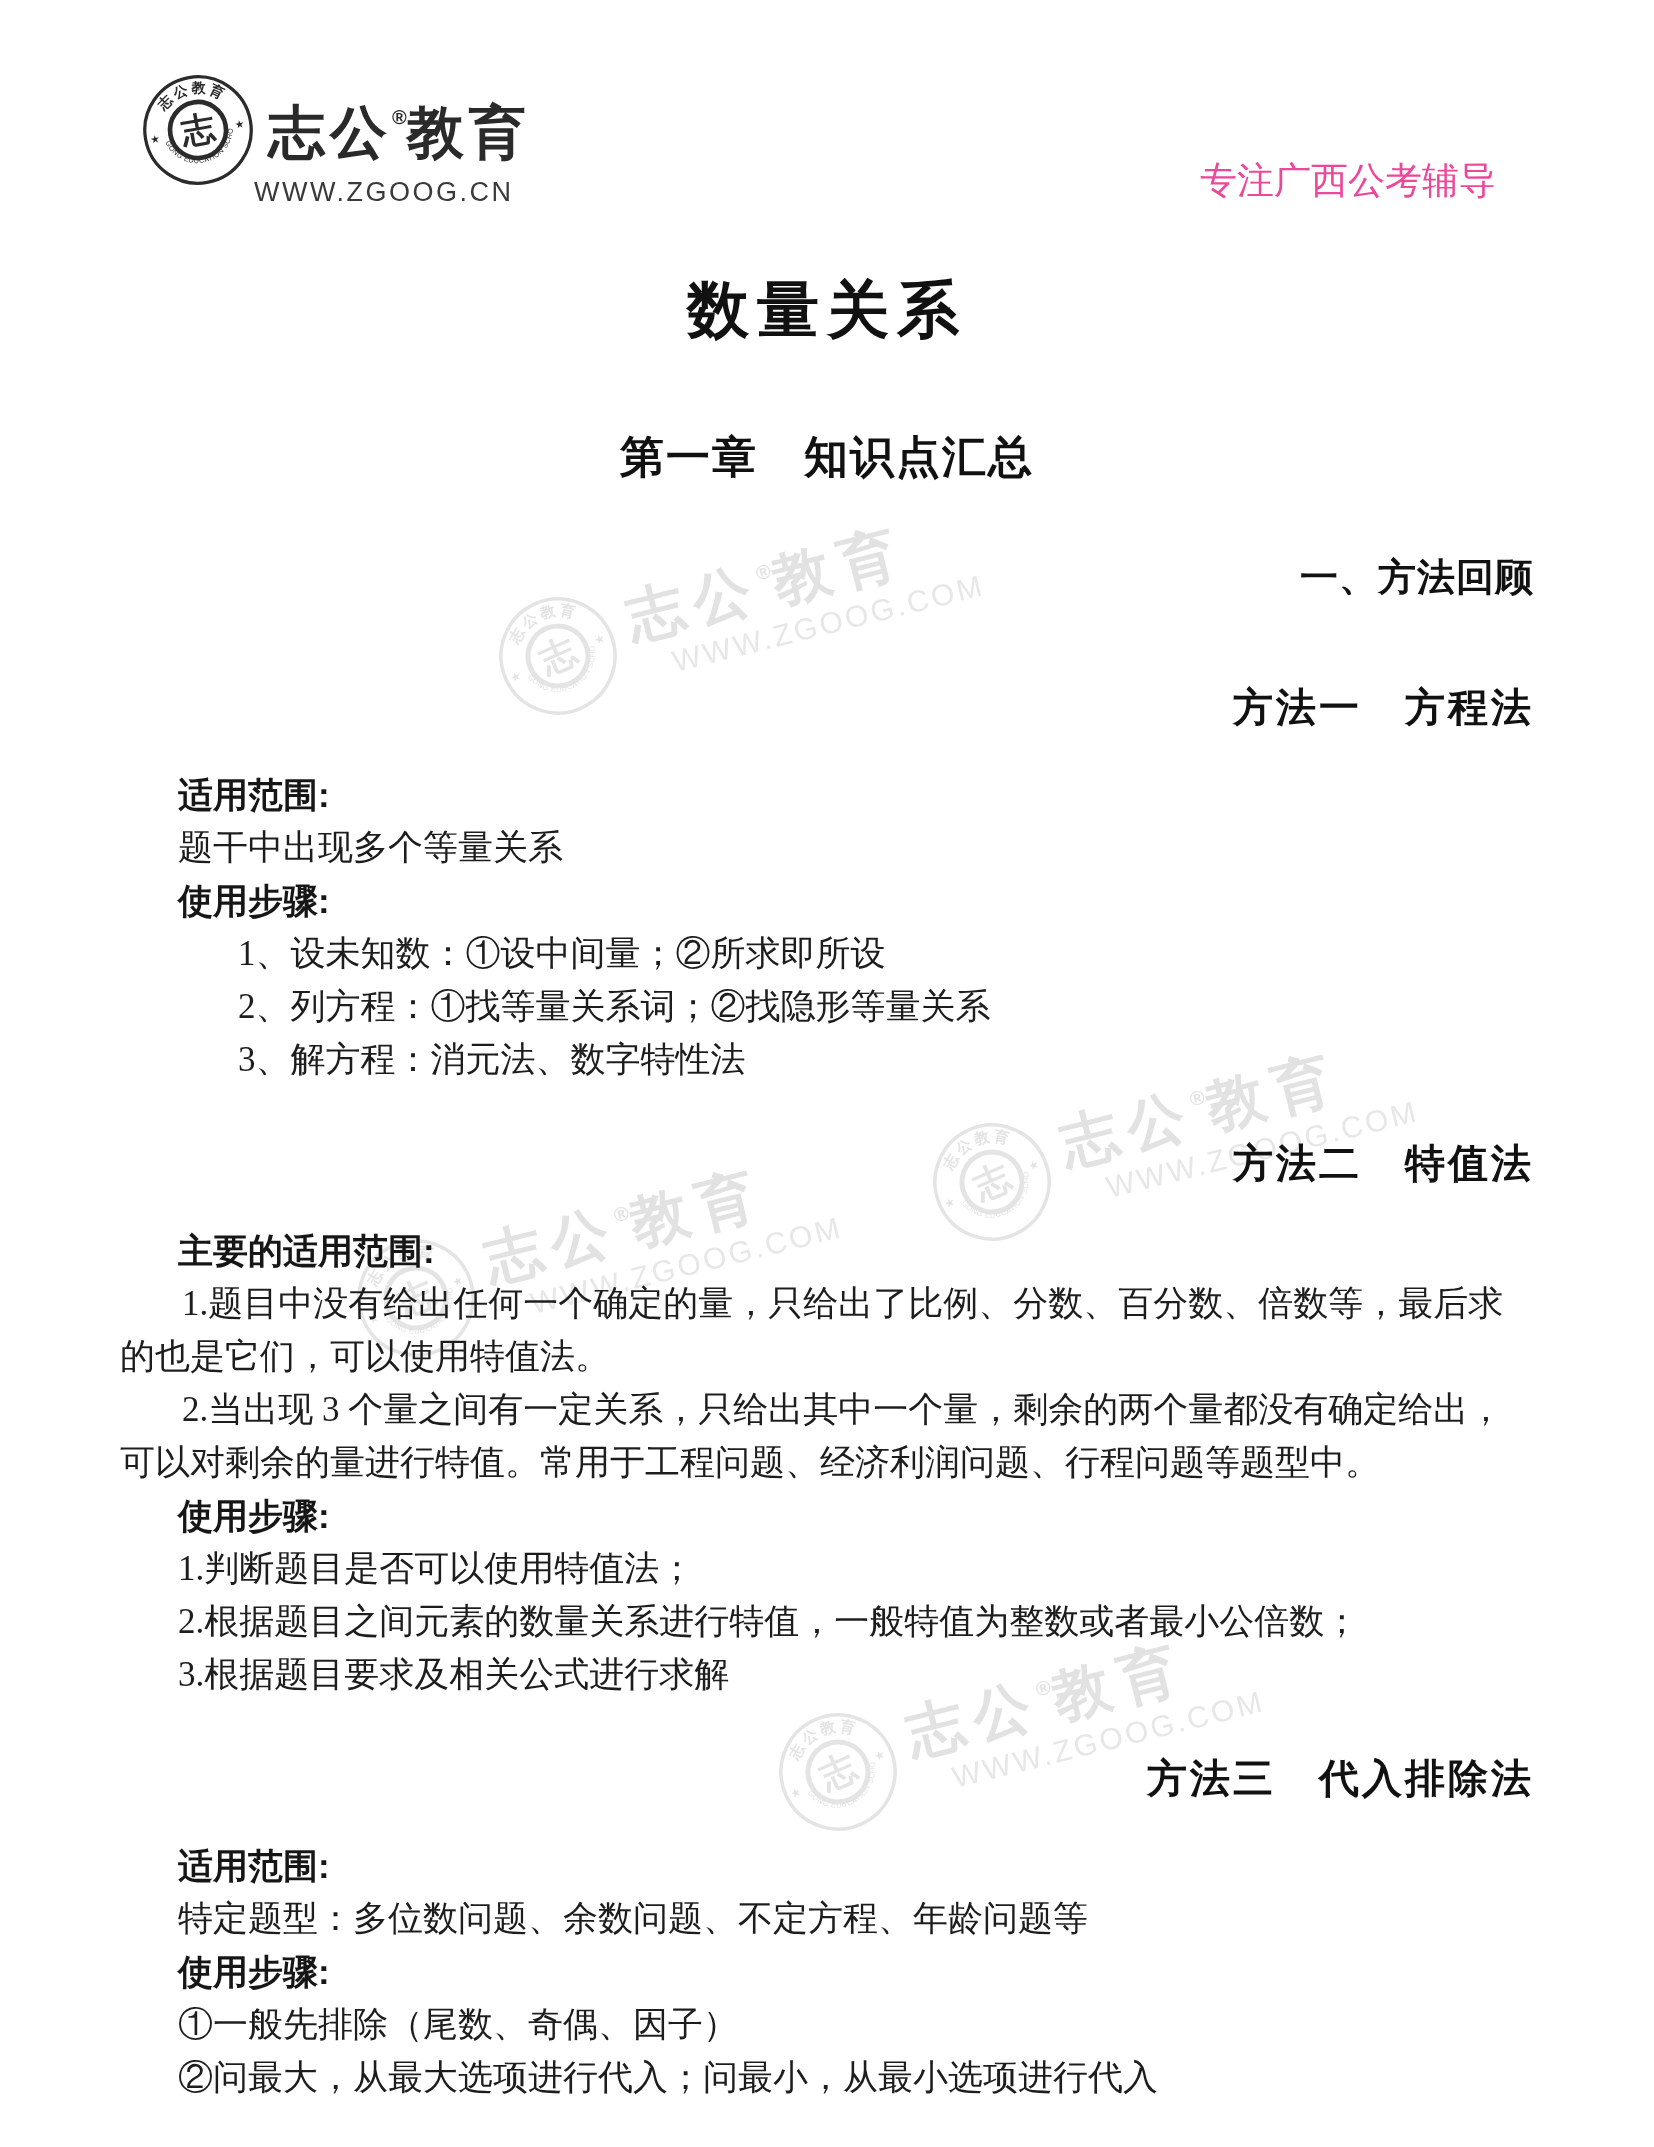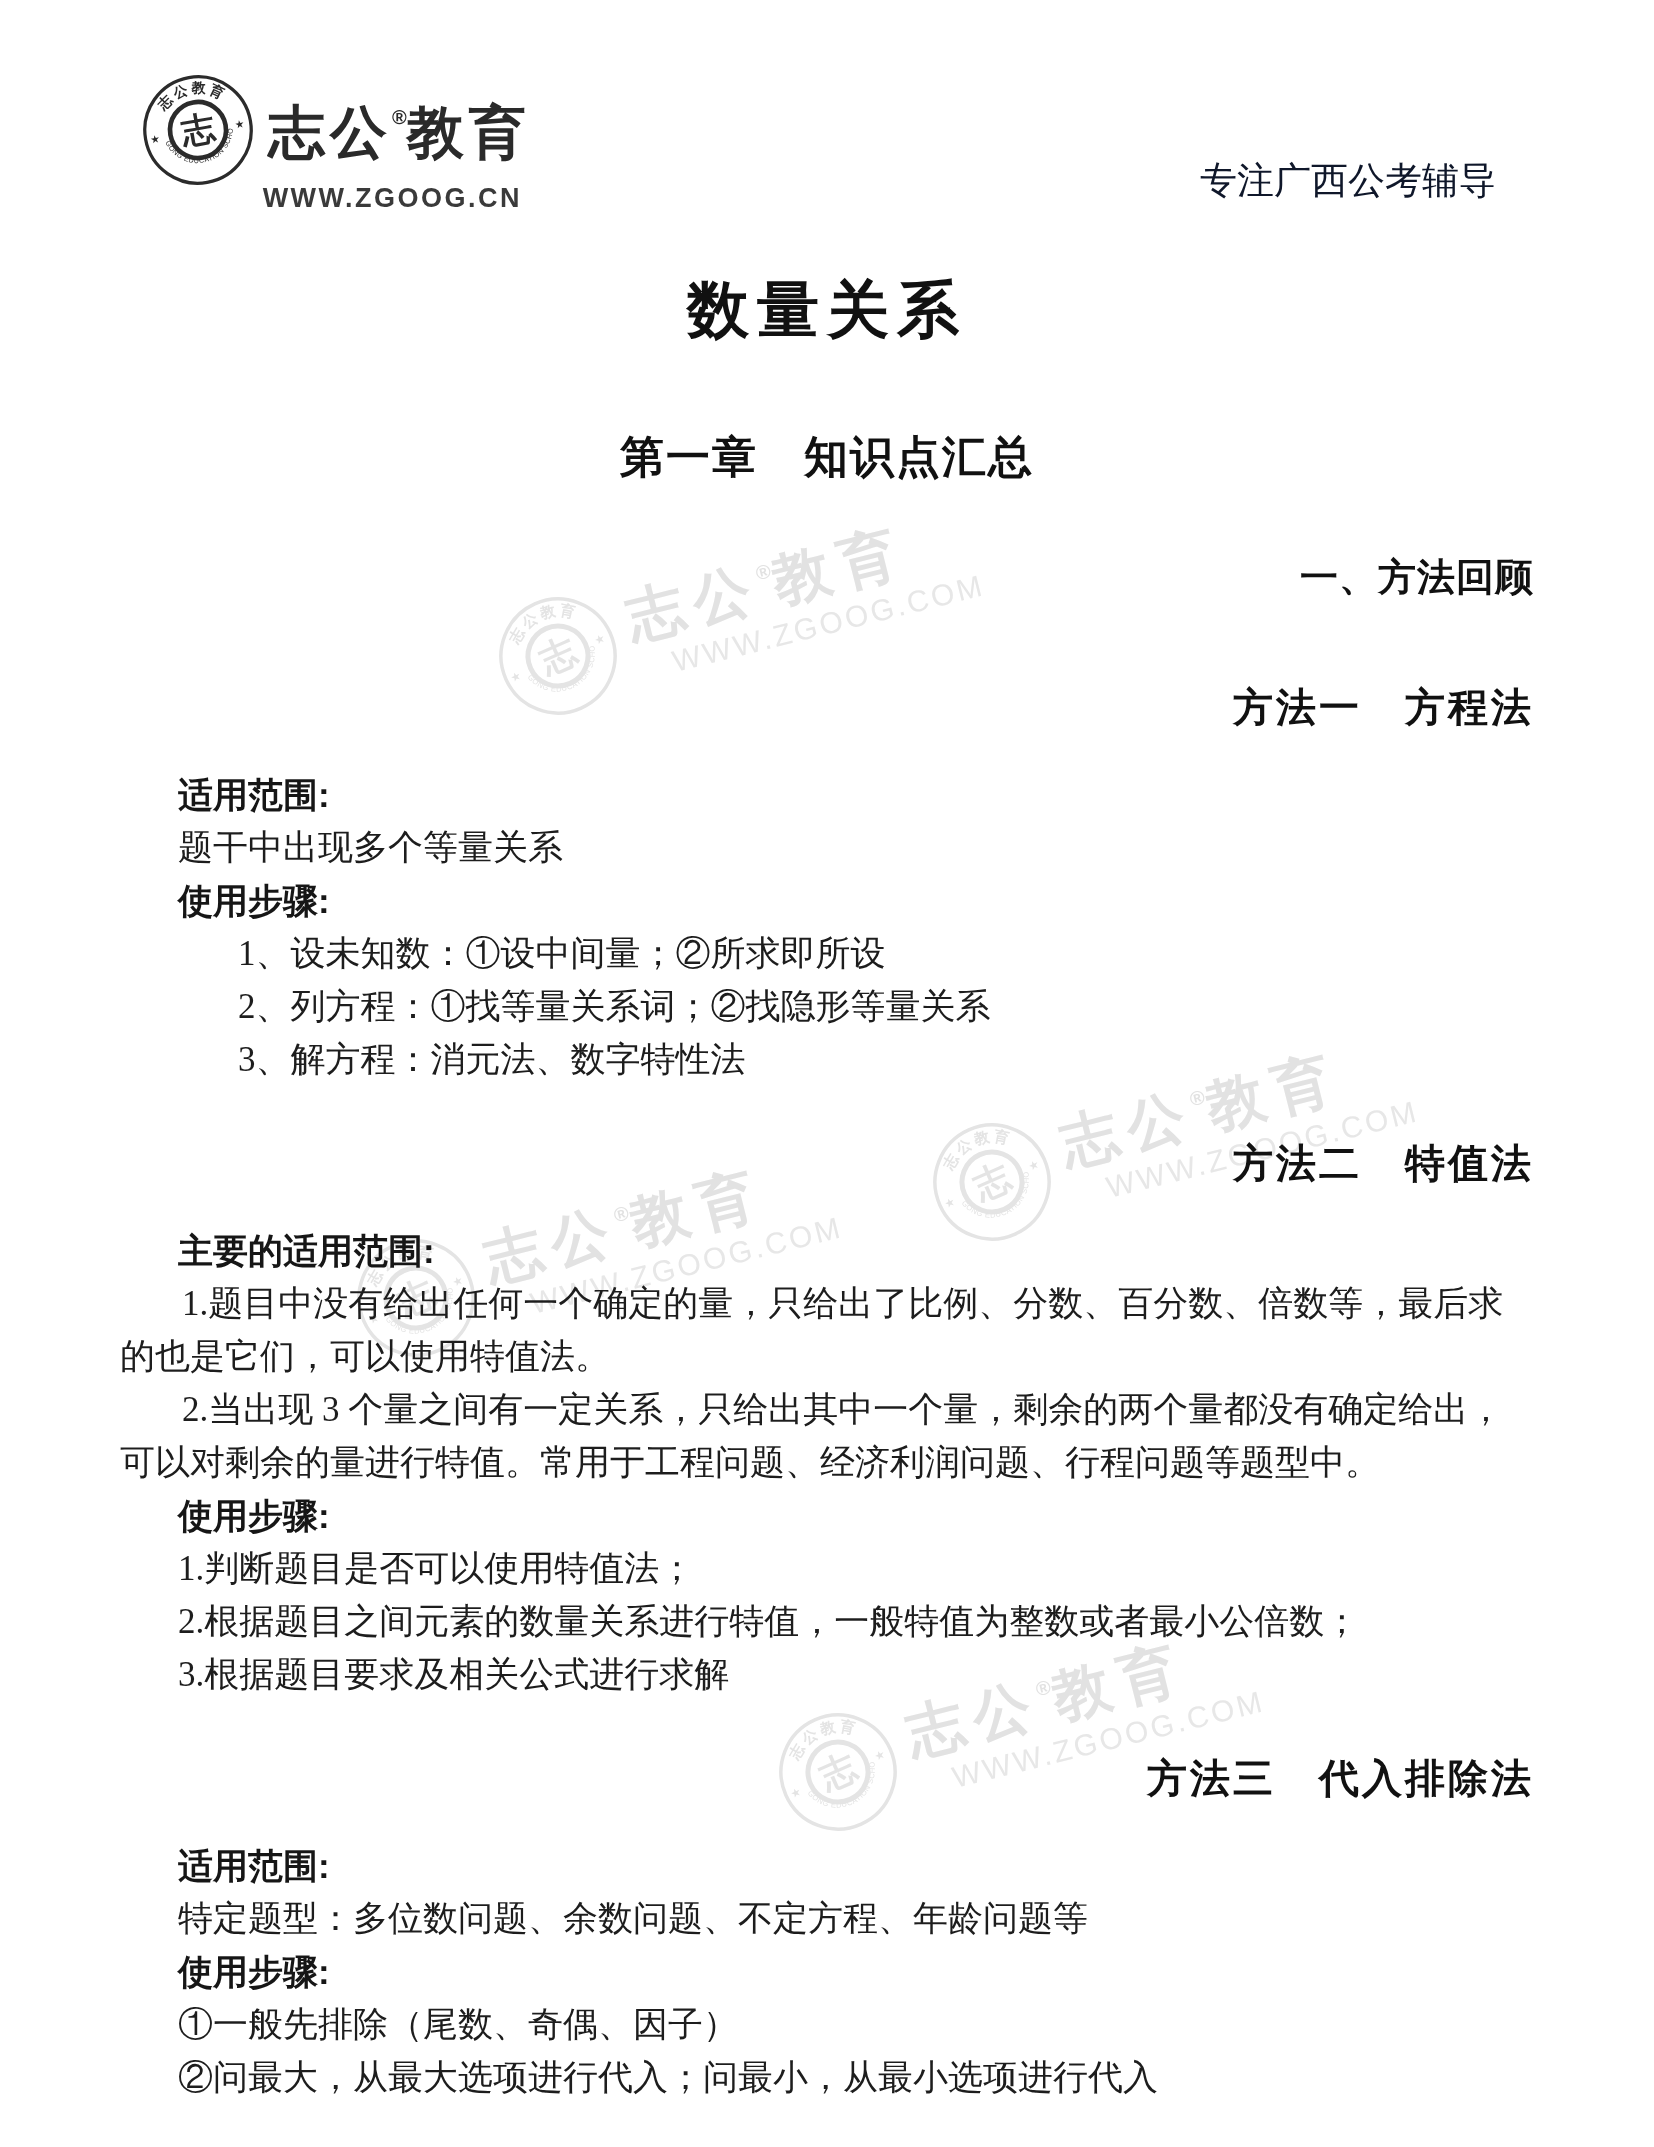--- a/index.html
+++ b/index.html
@@ -17,26 +17,26 @@
   .seal-slot{display:inline-block;line-height:0;}
   .brand{margin-left:14px;}
   .brand-line{
     font-family:"Liberation Sans", sans-serif;
     font-weight:700;font-size:57px;line-height:66px;
     letter-spacing:5px;color:#2a2a2a;margin-top:10px;white-space:nowrap;
   }
   .brand-line sup{font-size:20px;vertical-align:28px;letter-spacing:0;}
   .brand-url{
     font-family:"Liberation Sans", sans-serif;
-    font-weight:700;font-size:27px;line-height:30px;
-    letter-spacing:2.5px;color:#3a3a3a;margin-top:18px;margin-left:-14px;white-space:nowrap;text-align:center;
+    font-weight:400;font-size:27px;line-height:30px;
+    letter-spacing:2.5px;color:#3a3a3a;margin-top:12px;margin-left:-14px;white-space:nowrap;
   }
   .slogan{
     position:absolute;top:160px;right:158px;
-    font-size:37px;line-height:42px;color:#0f172a;
+    font-size:37px;line-height:42px;color:#ec4899;
     font-family:"Liberation Serif", serif;white-space:nowrap;
   }
 
   
   .watermark{
     position:absolute;display:flex;align-items:center;gap:16px;
     transform:rotate(-14deg);transform-origin:60px 60px;
     pointer-events:none;user-select:none;white-space:nowrap;
   }
   .wm-1{left:498px;top:596px;}

